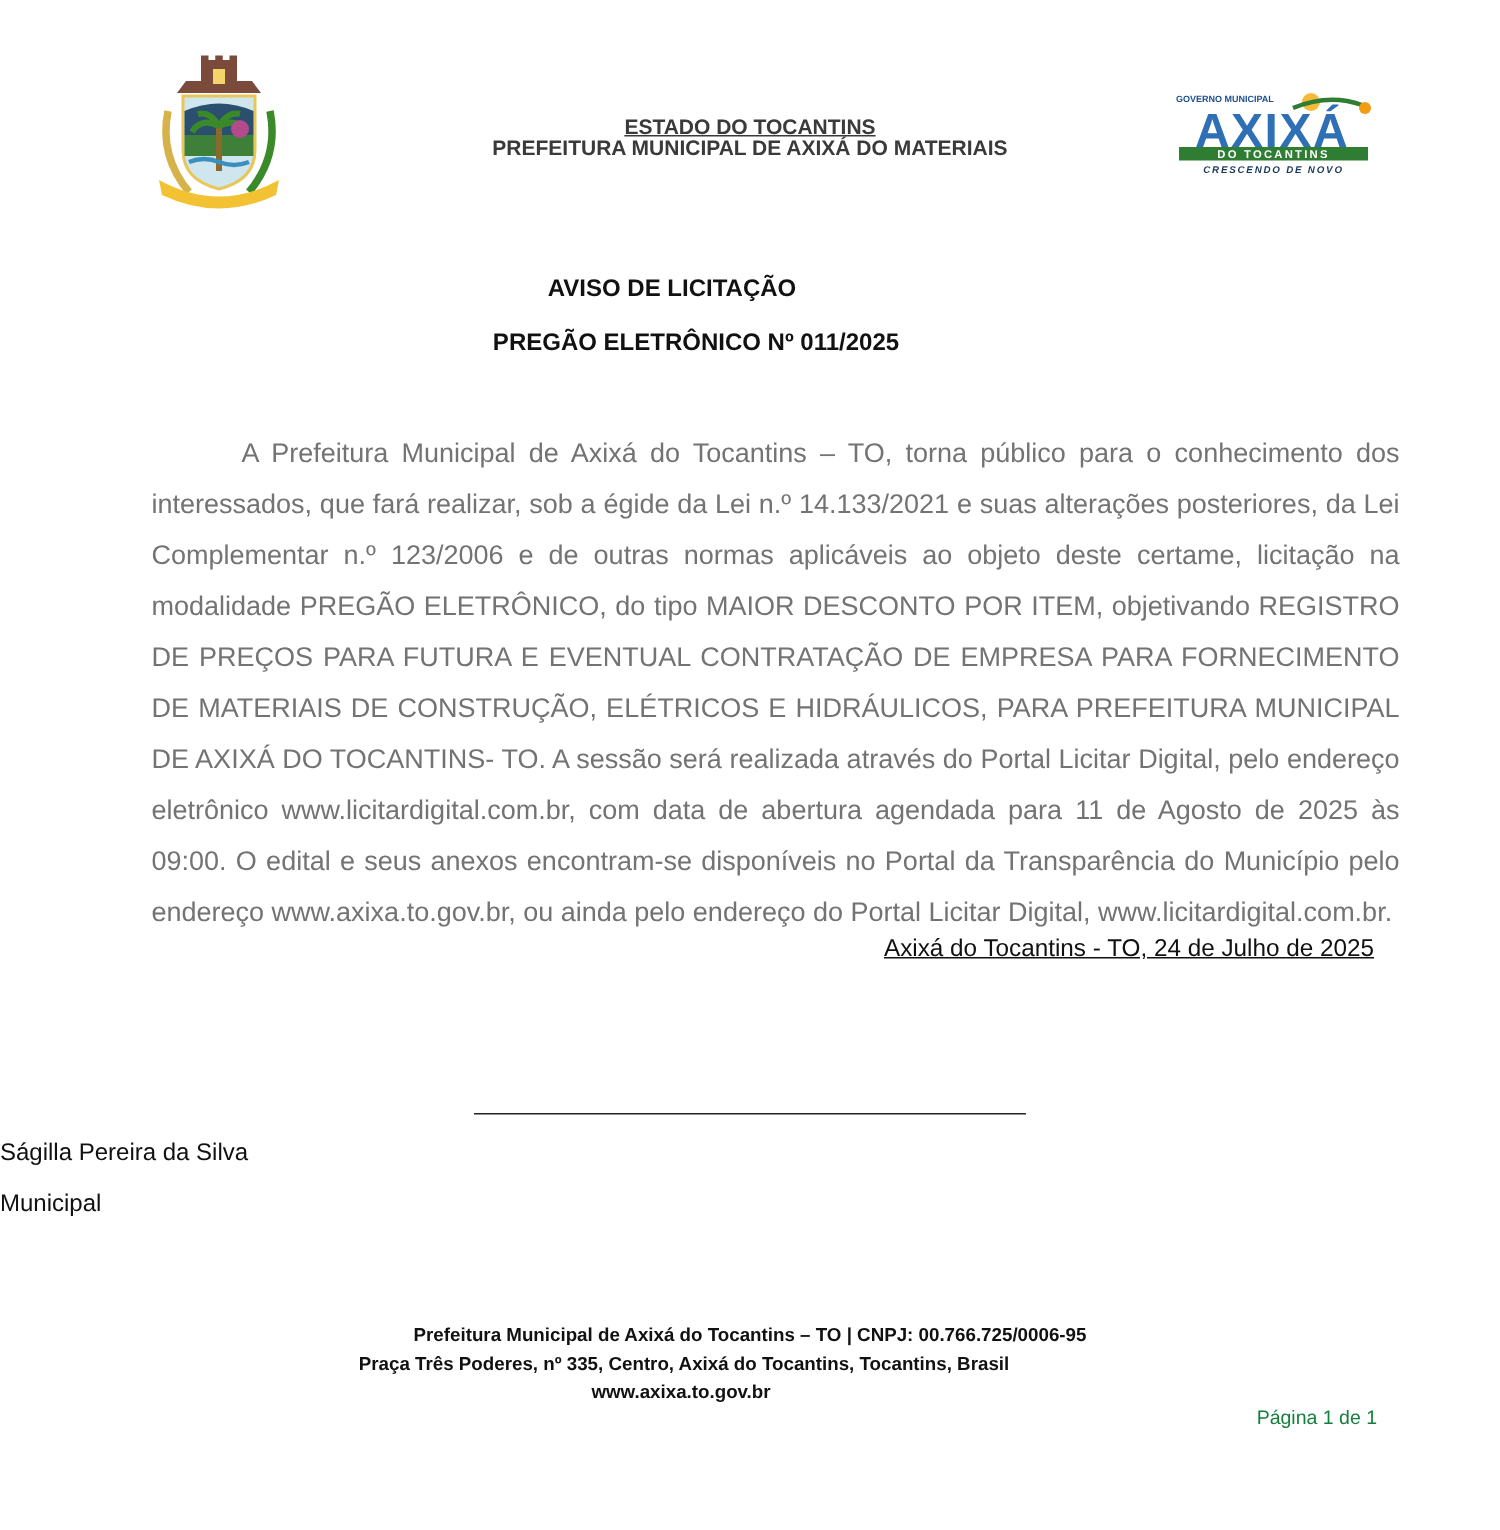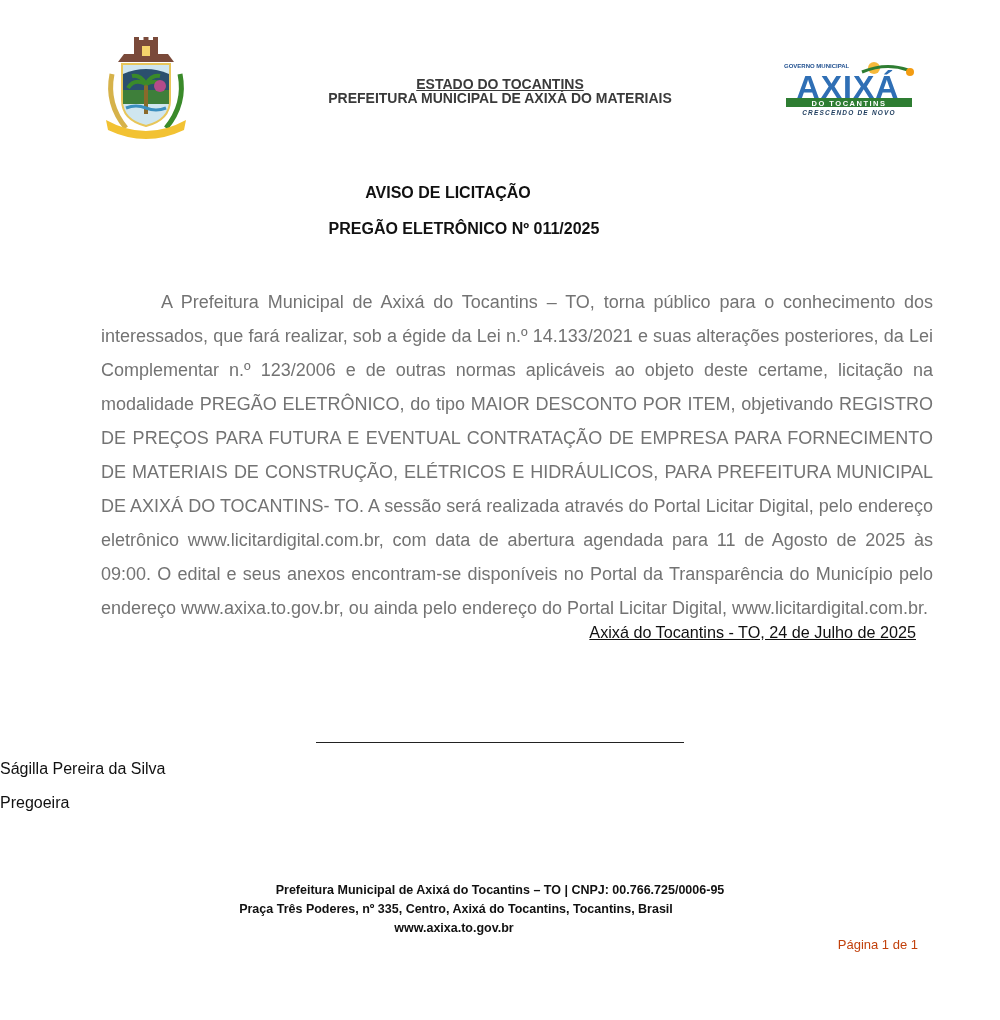--- a/index.html
+++ b/index.html
@@ -29,21 +29,21 @@
     .signer { position: absolute; left: 0; width: 1000px; text-align: left; font-size: 16px; color: #111; }
     .signer.name { top: 760px; }
     .signer.role { top: 794px; }
 
     .footer { position: absolute; left: 0; width: 1000px; text-align: center;
               font-weight: bold; font-size: 12.5px; color: #111; line-height: 19px; }
     .footer .f1 { position: absolute; top: 881px; width: 1000px; }
     .footer .f2 { position: absolute; top: 900px; width: 912px; }
     .footer .f3 { position: absolute; top: 919px; width: 908px; }
 
-    .page-num { position: absolute; right: 82px; top: 937px; font-size: 13px; color: #c2410c; }
+    .page-num { position: absolute; right: 82px; top: 937px; font-size: 13px; color: #15803d; }
   </style>
 </head>
 <body>
 
 <div class="crest">
   <svg width="100" height="108" viewBox="0 0 100 108">
 
     <path d="M28 20 L72 20 L78 28 L22 28 Z" fill="#7a4a3a"></path>
     <rect x="38" y="6" width="24" height="16" fill="#7a4a3a"></rect>
     <rect x="38" y="3" width="5" height="5" fill="#7a4a3a"></rect>
@@ -92,21 +92,21 @@
 <div class="title t2">PREGÃO ELETRÔNICO Nº 011/2025</div>
 
 <div class="body-text">
   <p>A Prefeitura Municipal de Axixá do Tocantins – TO, torna público para o conhecimento dos interessados, que fará realizar, sob a égide da Lei n.º 14.133/2021 e suas alterações posteriores, da Lei Complementar n.º 123/2006 e de outras normas aplicáveis ao objeto deste certame, licitação na modalidade PREGÃO ELETRÔNICO, do tipo MAIOR DESCONTO POR ITEM, objetivando REGISTRO DE PREÇOS PARA FUTURA E EVENTUAL CONTRATAÇÃO DE EMPRESA PARA FORNECIMENTO DE MATERIAIS DE CONSTRUÇÃO, ELÉTRICOS E HIDRÁULICOS, PARA PREFEITURA MUNICIPAL DE AXIXÁ DO TOCANTINS- TO. A sessão será realizada através do Portal Licitar Digital, pelo endereço eletrônico www.licitardigital.com.br, com data de abertura agendada para 11 de Agosto de 2025 às 09:00. O edital e seus anexos encontram-se disponíveis no Portal da Transparência do Município pelo endereço www.axixa.to.gov.br, ou ainda pelo endereço do Portal Licitar Digital, www.licitardigital.com.br.</p>
 </div>
 
 <div class="date-line">Axixá do Tocantins - TO, 24 de Julho de 2025</div>
 
 <div class="sig-line"></div>
 <div class="signer name">Ságilla Pereira da Silva</div>
-<div class="signer role">Pregoeira</div>
+<div class="signer role">Municipal</div>
 
 <div class="footer">
   <div class="f1">Prefeitura Municipal de Axixá do Tocantins – TO | CNPJ: 00.766.725/0006-95</div>
   <div class="f2">Praça Três Poderes, nº 335, Centro, Axixá do Tocantins, Tocantins, Brasil</div>
   <div class="f3">www.axixa.to.gov.br</div>
 </div>
 
 <div class="page-num">Página 1 de 1</div>
 
 </body></html>

